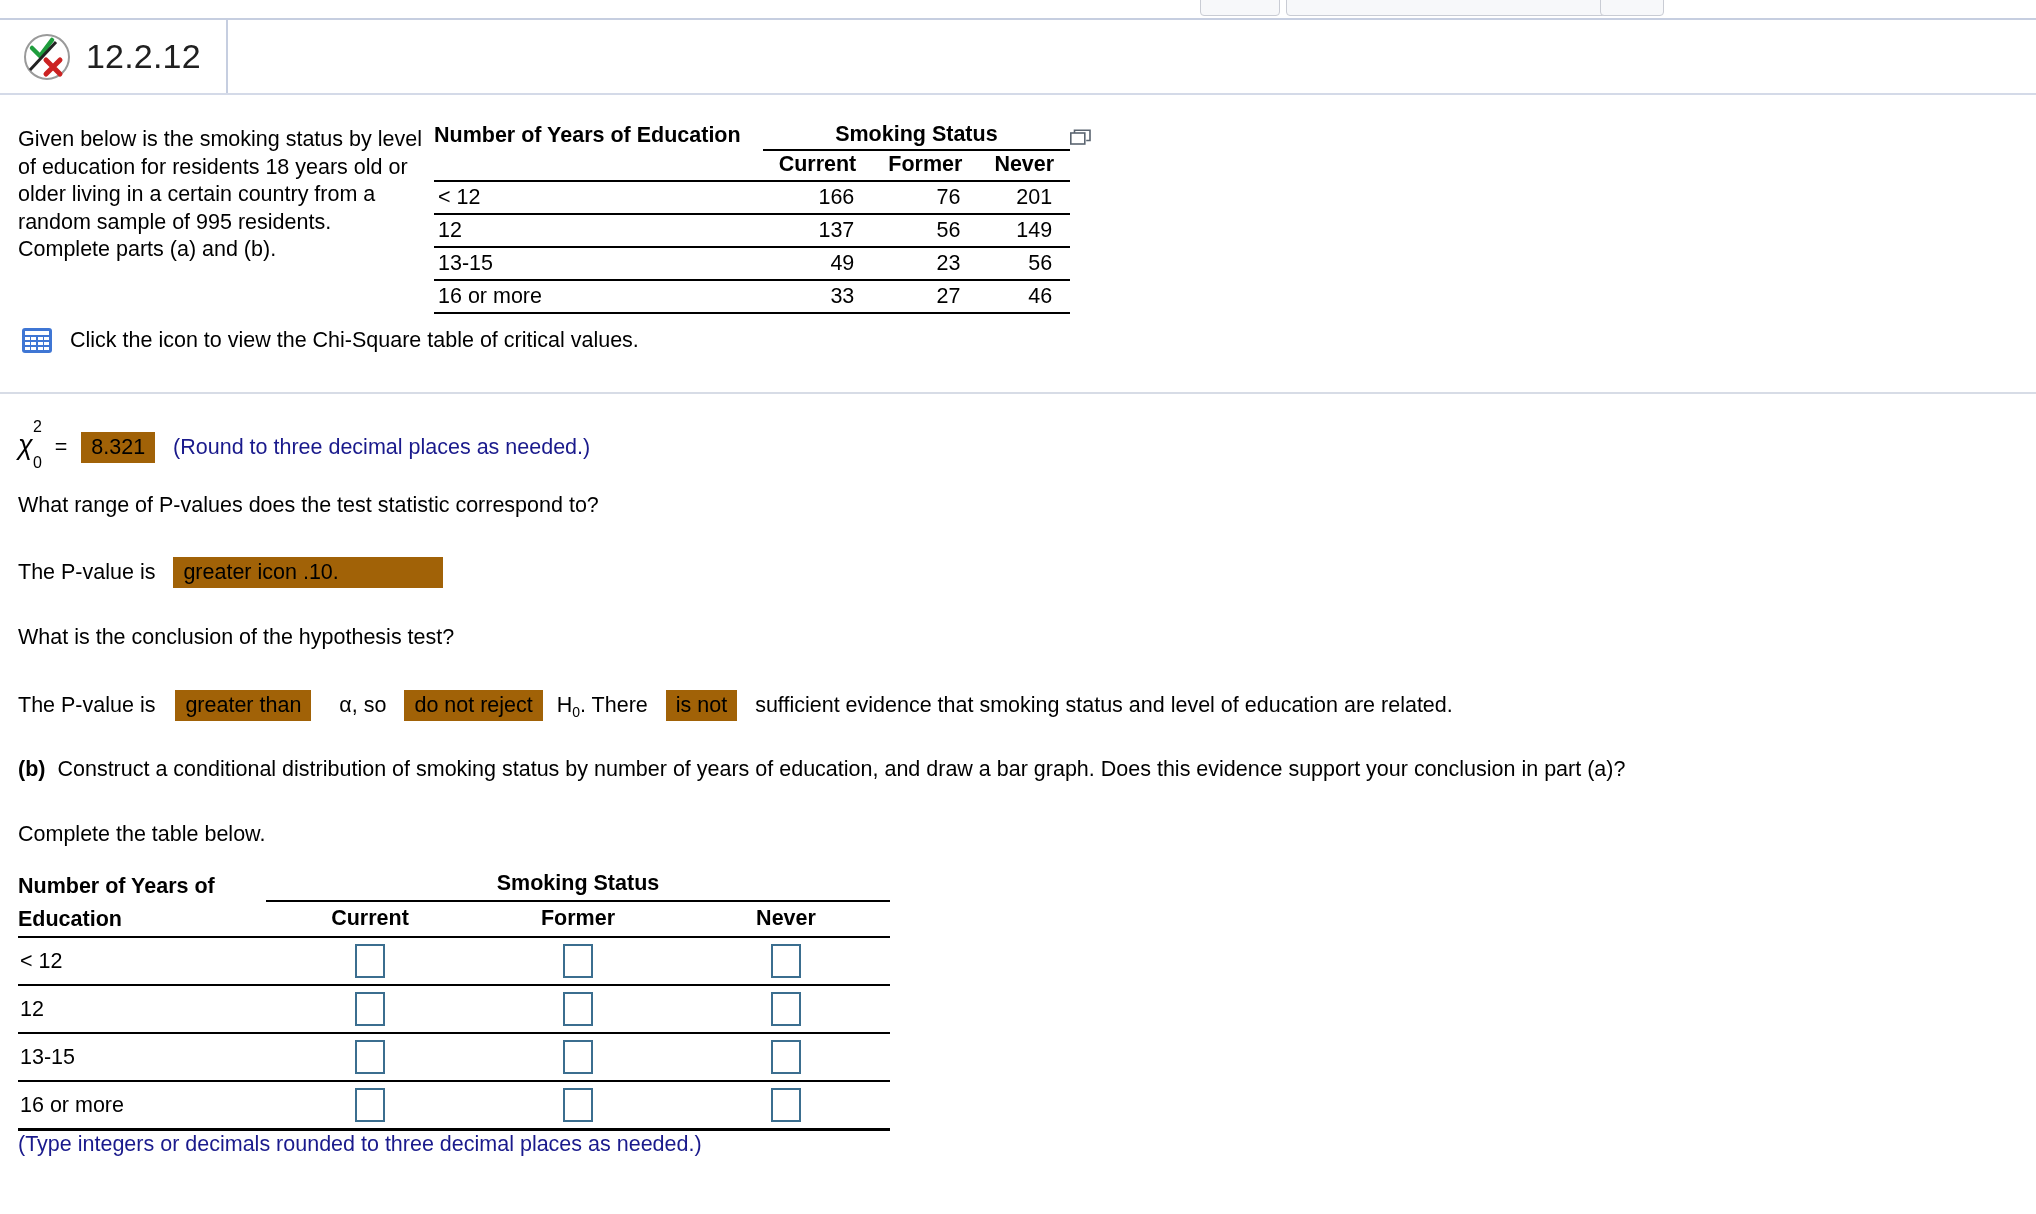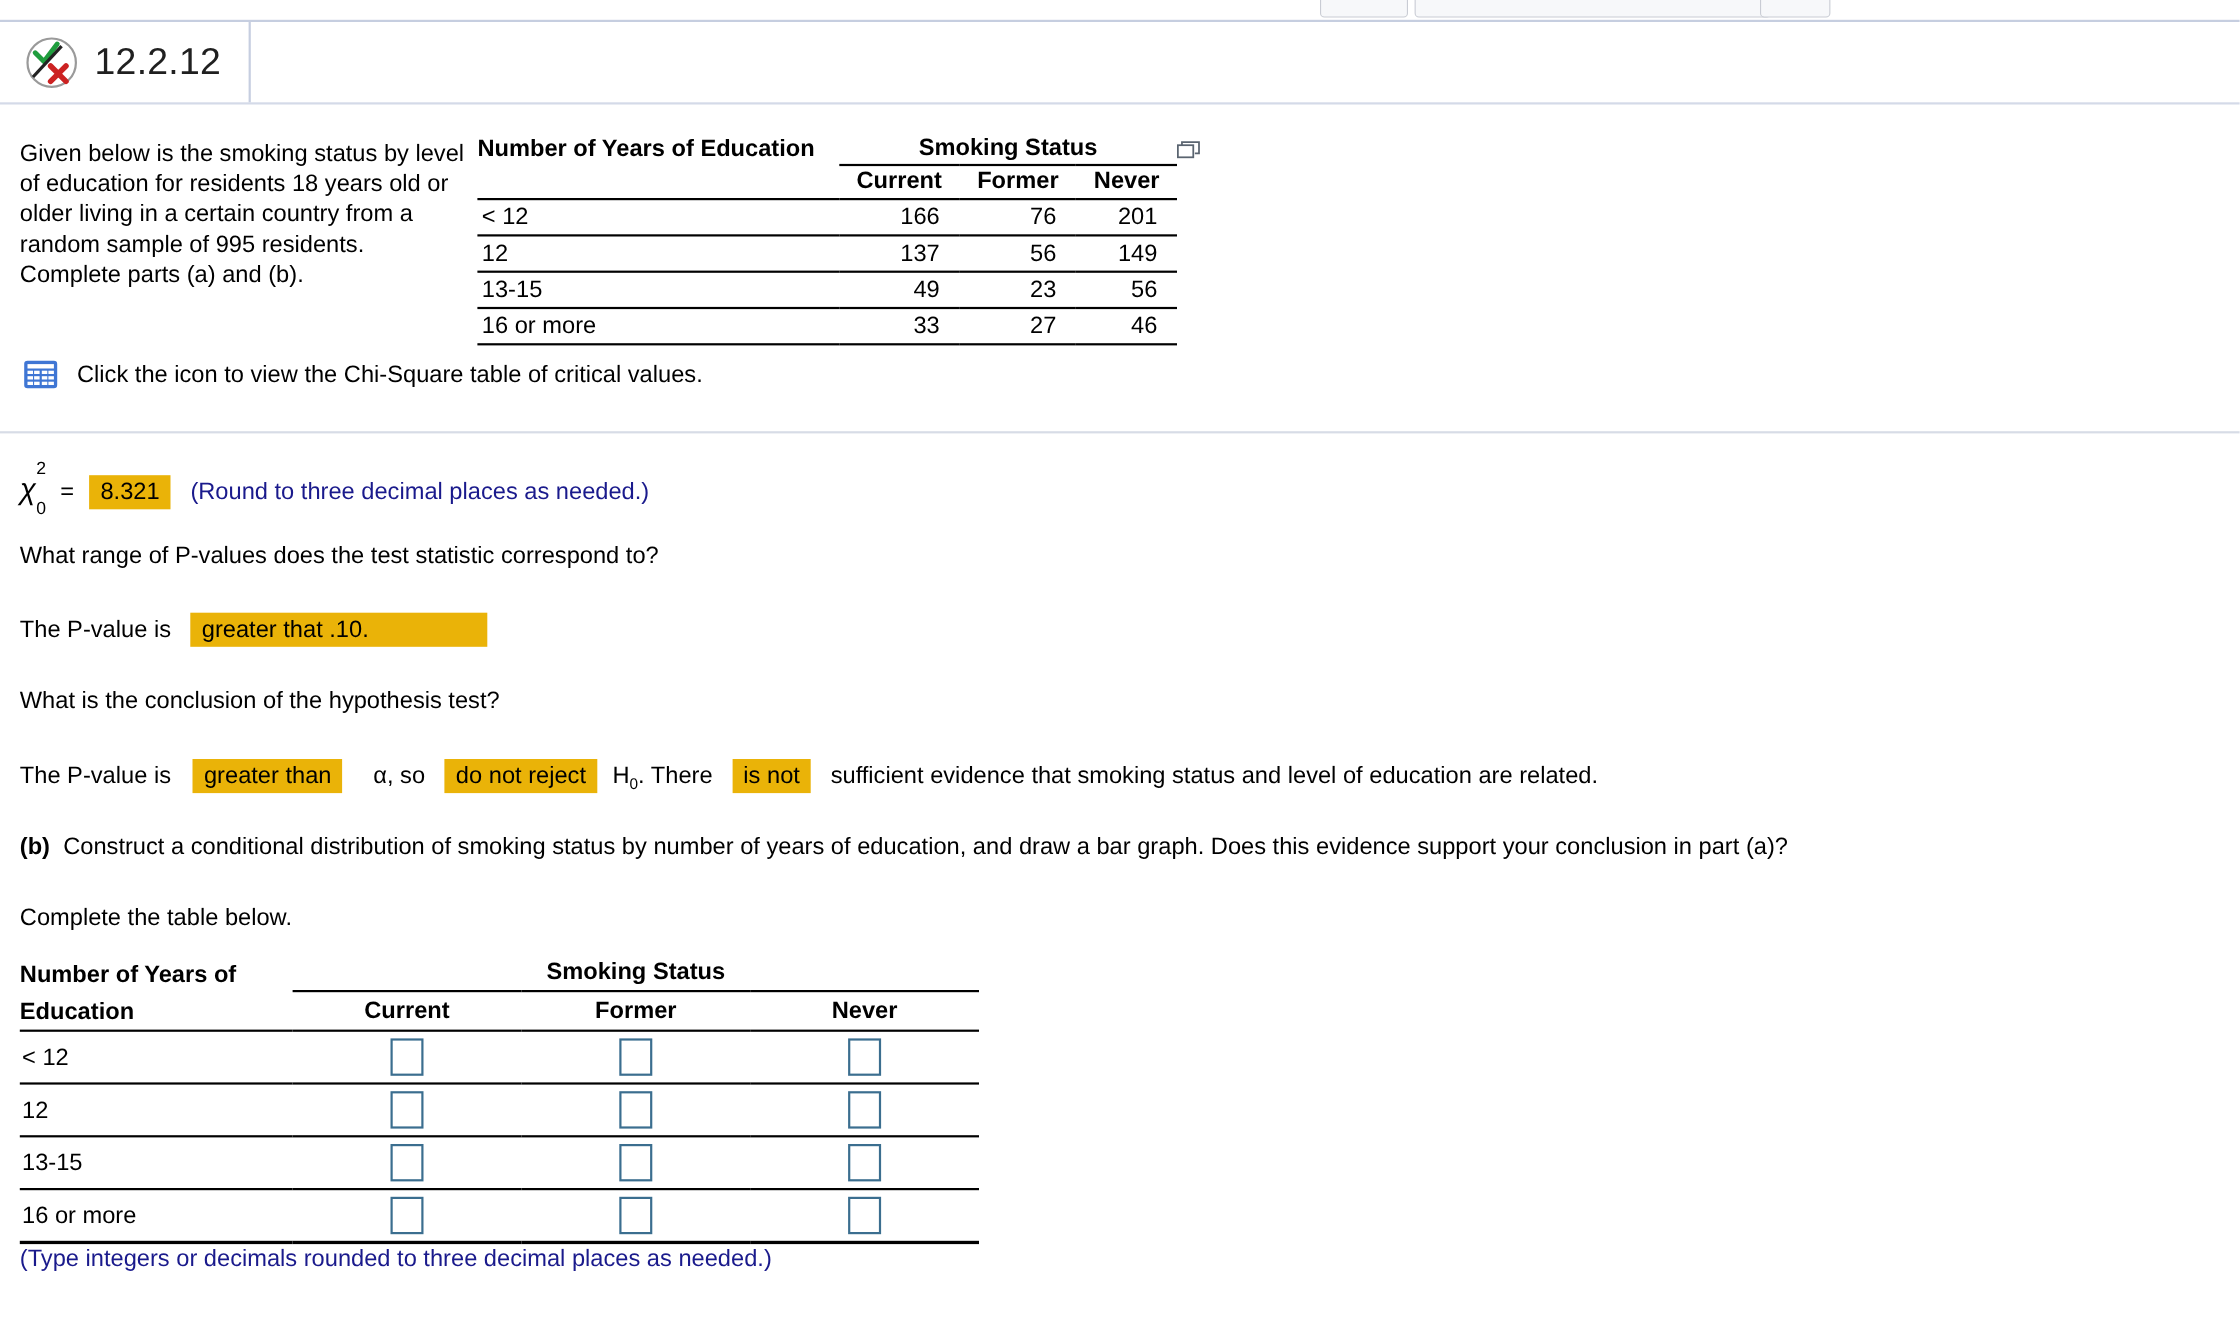--- a/index.html
+++ b/index.html
@@ -173,21 +173,21 @@
   
   .ans {
     position: absolute;
     left: 18px;
     font-size: 21.5px;
     white-space: nowrap;
   }
   .blue { color: #1a1a8c; }
   .ansbox {
     display: inline-block;
-    background: #eab308;
+    background: #a16207;
     padding: 3px 10px;
     min-width: 40px;
     text-align: left;
     vertical-align: baseline;
   }
   .ansbox.wide { min-width: 270px; }
   .chi-sym {
     display: inline-block;
     position: relative;
     font-style: italic;
@@ -372,21 +372,21 @@
   </span>
   <span style="margin-left:14px;">=</span>
   <span class="ansbox" style="margin-left:8px;">8.321</span>
   <span class="blue" style="margin-left:12px;">(Round to three decimal places as needed.)</span>
 </div>
 
 <div class="ans" style="top: 493px;">What range of P-values does the test statistic correspond to?</div>
 
 <div class="ans" style="top: 557px;">
   <span>The P-value is</span>
-  <span class="ansbox wide" style="margin-left:12px;">greater that .10.</span>
+  <span class="ansbox wide" style="margin-left:12px;">greater icon .10.</span>
 </div>
 
 <div class="ans" style="top: 625px;">What is the conclusion of the hypothesis test?</div>
 
 <div class="ans" style="top: 690px;">
   <span>The P-value is</span>
   <span class="ansbox" style="margin-left:14px;">greater than</span>
   <span style="margin-left:22px;">α, so</span>
   <span class="ansbox" style="margin-left:12px;">do not reject</span>
   <span style="margin-left:8px;"><span>H</span><sub class="h0">0</sub><span>. There</span></span>

